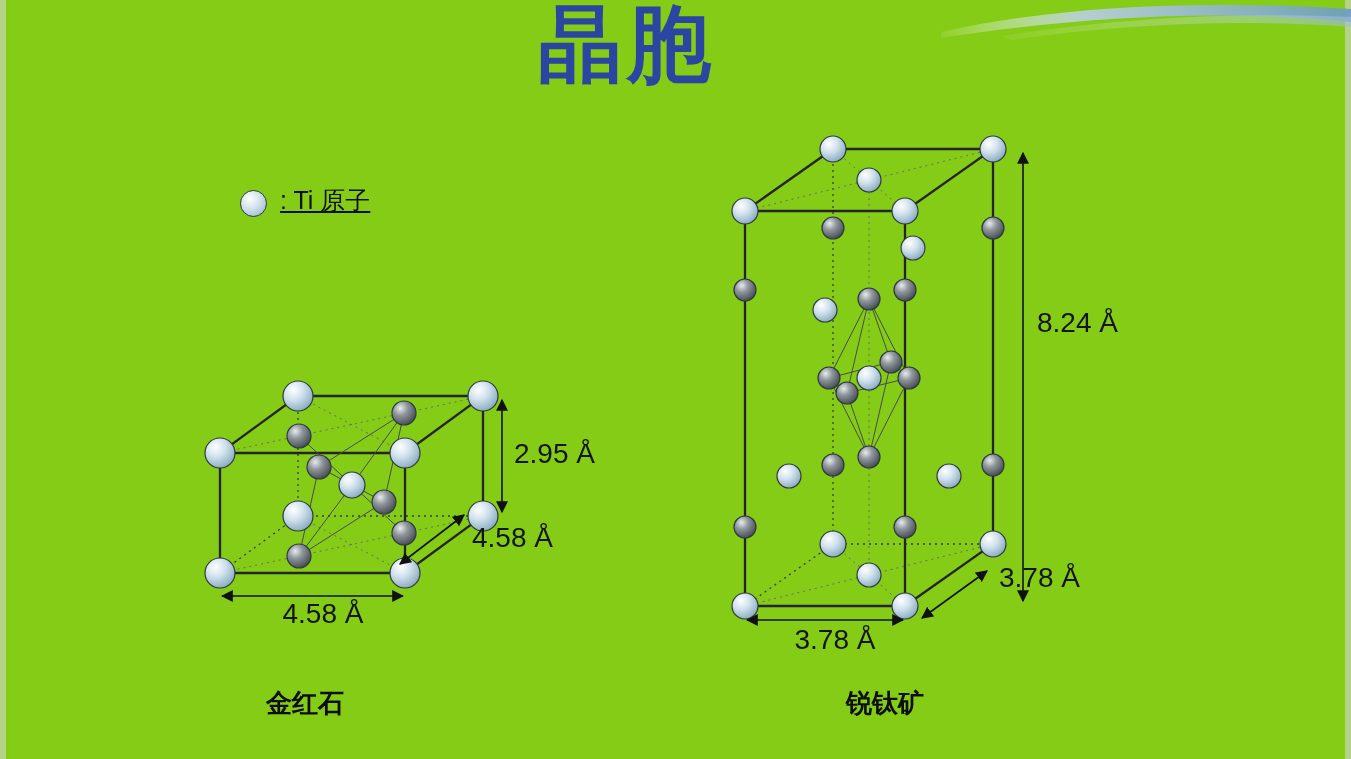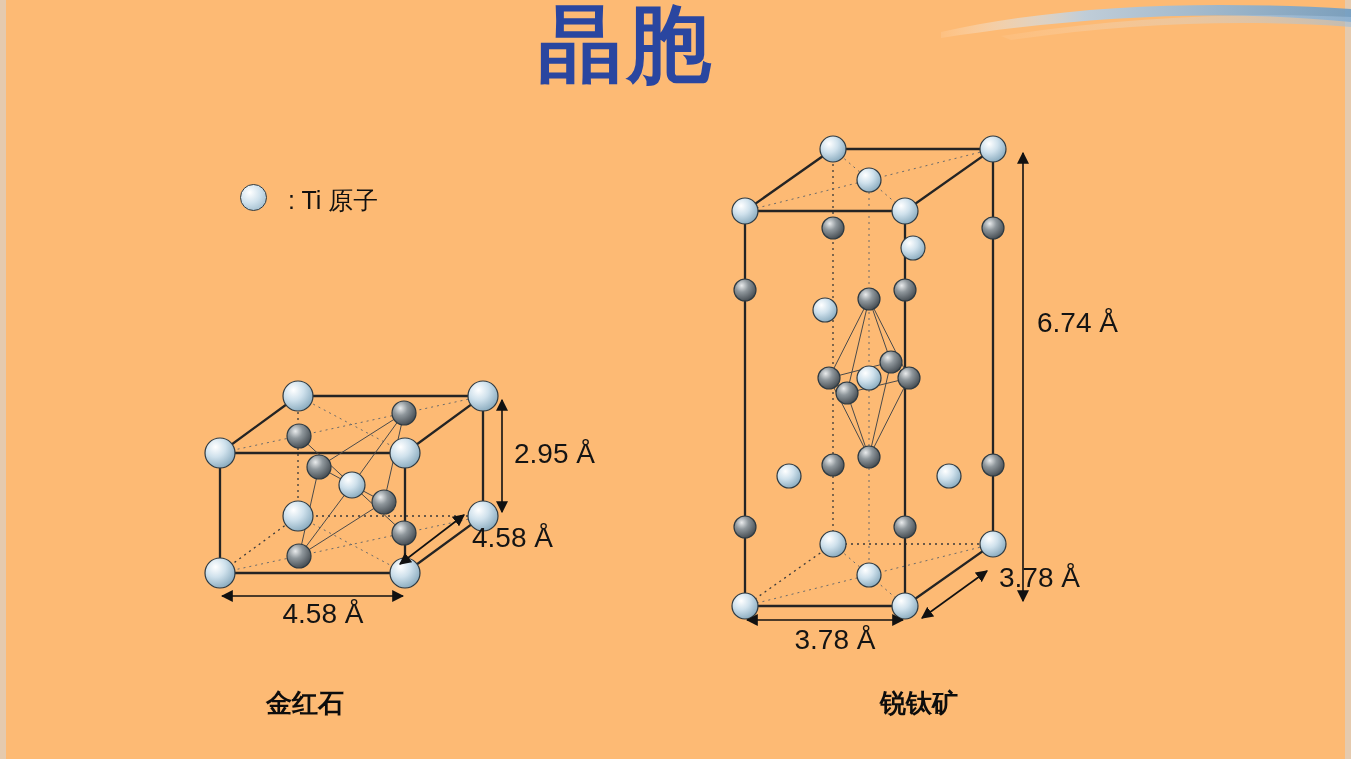--- a/index.html
+++ b/index.html
@@ -1,54 +1,54 @@
 <!DOCTYPE html>
 <html><head>
 <meta charset="utf-8">
 <style>
   html,body { margin:0; padding:0; background:#ececec; }
   .stage {
     position:relative; width:1351px; height:759px; margin:0 auto;
-    background:#fdba74; overflow:hidden;
+    background:#84cc16; overflow:hidden;
     font-family:"Liberation Sans","DejaVu Sans",sans-serif;
   }
   .edge-strip { position:absolute; top:0; bottom:0; width:6px; background:#d6d6d6; opacity:.6; }
   .edge-strip.left  { left:0; }
   .edge-strip.right { right:0; }
 
   .title {
     position:absolute; left:538px; top:-8px;
     font-family:"Liberation Serif","DejaVu Serif",serif;
     font-size:84px; font-weight:700; color:#2a46a0; letter-spacing:5px;
     line-height:1.25; white-space:nowrap;
   }
 
   .swoosh { position:absolute; top:0; right:0; }
 
   .legend { position:absolute; left:240px; top:184px; display:flex; flex-direction:column; gap:13px; }
-  .legend-row { display:flex; align-items:flex-start; gap:21px; font-size:25px; color:#101010; }
+  .legend-row { display:flex; align-items:flex-end; gap:13px; font-size:25px; color:#101010;text-decoration:underline; }
   .sphere { width:27px; height:27px; border-radius:50%; border:1.5px solid #2e3a42; box-sizing:border-box; }
   .sphere.ti { background: radial-gradient(circle at 35% 30%, #ffffff 0%, #cfe1ec 45%, #8cadc1 100%); }
   .sphere.o  { background: radial-gradient(circle at 35% 30%, #e8eaeb 0%, #8f979c 40%, #454c52 100%); }
 
   .structure { position:absolute; }
   #rutile-structure  { left:180px; top:338px; width:460px; height:305px; }
   #anatase-structure { left:715px; top:106px; width:430px; height:560px; }
 
   .dim-label { position:absolute; font-size:28px; color:#141414; white-space:nowrap; }
   #rutile-height-label  { left:334px; top:100px;text-align:right; }
   #rutile-depth-label   { left:292px; top:184px; }
   #rutile-width-label   { left:58px;  top:260px; width:170px; text-align:center; }
   #anatase-height-label { left:322px; top:201px; }
   #anatase-depth-label  { left:284px; top:456px; }
   #anatase-width-label  { left:45px;  top:518px; width:150px; text-align:center; }
 
   .mineral-name { position:absolute; font-size:26px; font-weight:700; color:#0d0d0d; white-space:nowrap; }
   #rutile-name  { left:266px; top:686px; }
-  #anatase-name { left:880px; top:686px; }
+  #anatase-name { left:846px; top:686px; }
 
   .watermark {
     position:absolute; right:18px; top:698px;
     font-size:31px; font-weight:700; color:#2e2e2e; white-space:nowrap;
   }
 
   svg .edge     { stroke:#242424; stroke-width:2.3; fill:none; }
   svg .hidden-e { stroke:#3a3a3a; stroke-width:1.3; fill:none; stroke-dasharray:2 4; }
   svg .guide    { stroke:#6a6a6a; stroke-width:1; fill:none; stroke-dasharray:2 4; }
   svg .octa     { stroke:#4a4a4a; stroke-width:1; fill:none; }
@@ -241,21 +241,21 @@
         <circle cx="190" cy="500" r="13" fill="url(#tiB)"></circle>
       </g>
 
       <g>
         <path class="dim-arrow" d="M308,47 L308,495" marker-start="url(#arrB)" marker-end="url(#arrB)"></path>
         <path class="dim-arrow" d="M207,512 L272,465" marker-start="url(#arrB)" marker-end="url(#arrB)"></path>
         <path class="dim-arrow" d="M32,514 L188,514" marker-start="url(#arrB)" marker-end="url(#arrB)"></path>
       </g>
     </svg>
 
-    <div class="dim-label" id="anatase-height-label">6.74 Å</div>
+    <div class="dim-label" id="anatase-height-label">8.24 Å</div>
     <div class="dim-label" id="anatase-depth-label">3.78 Å</div>
     <div class="dim-label" id="anatase-width-label">3.78 Å</div>
   </div>
 
   <div class="mineral-name" id="rutile-name">金红石</div>
   <div class="mineral-name" id="anatase-name">锐钛矿</div>
 
 
 </div>
 

